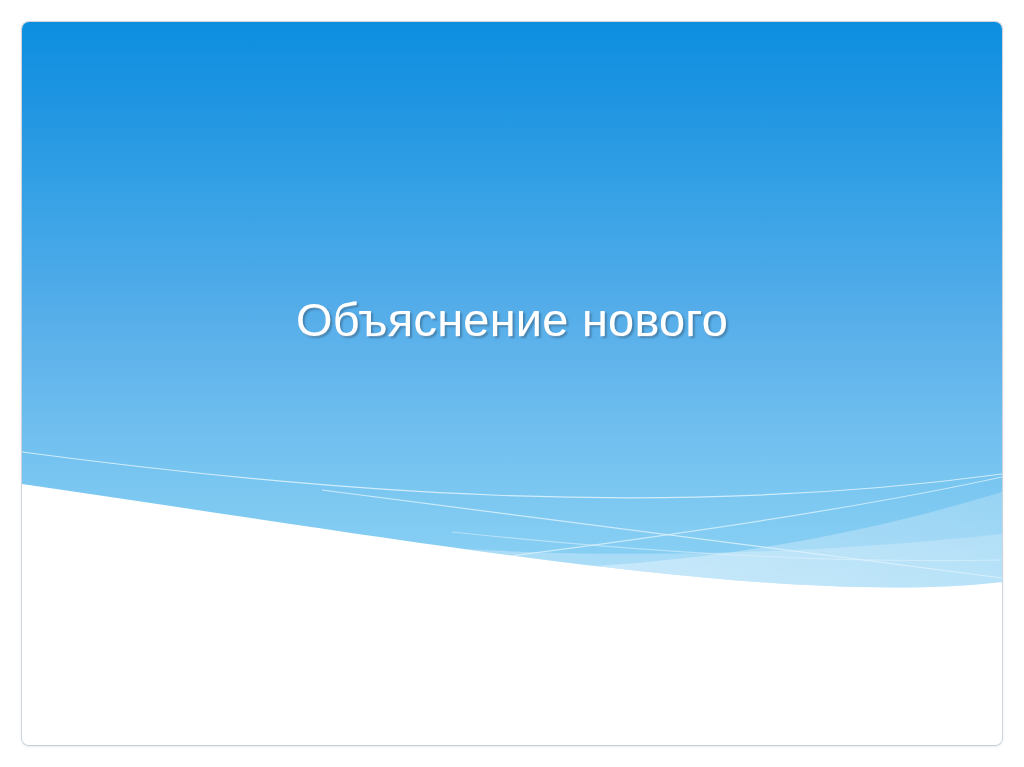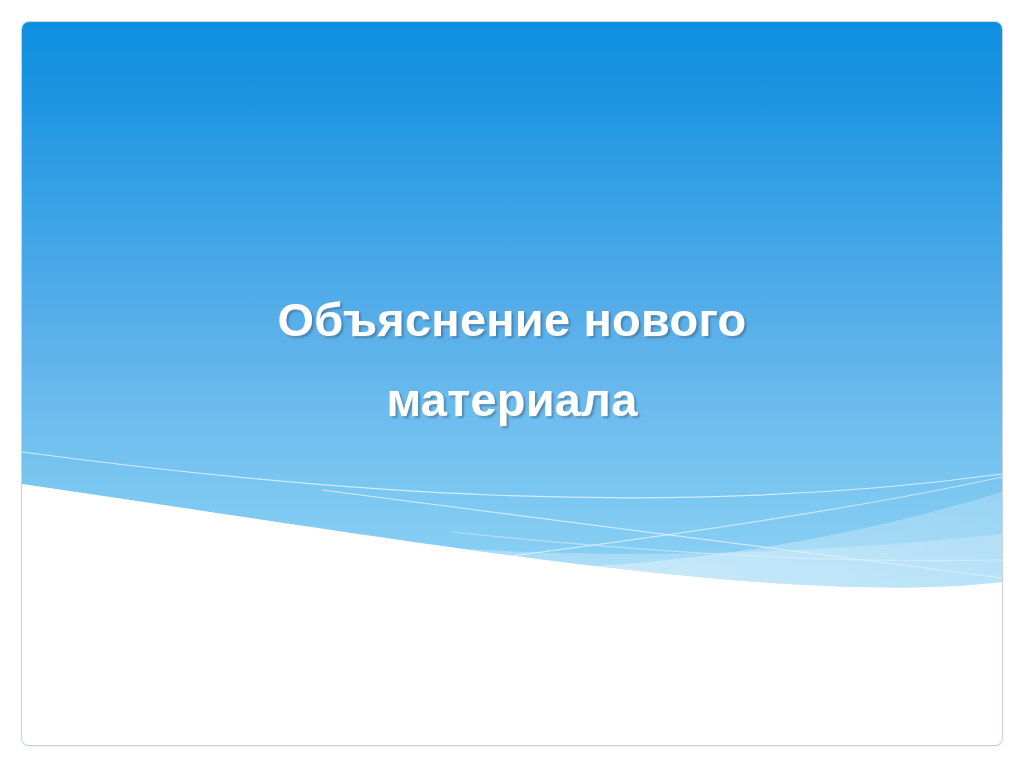--- a/index.html
+++ b/index.html
@@ -74,21 +74,21 @@
     top: 258px;
     width: 100%;
     text-align: center;
     padding: 0 60px;
     box-sizing: border-box;
   }
   .title-line {
     display: block;
     color: #ffffff;
     font-size: 47px;
-    font-weight: 700;
+    font-weight: 400;
     line-height: 80px;
     letter-spacing: 0.2px;
     text-shadow: 2px 2px 2px rgba(40,70,95,0.42),
                  0 1px 0 rgba(255,255,255,0.30);
     white-space: nowrap;
   }
 </style>
 </head>
 <body>
 
@@ -127,17 +127,16 @@
           <path d="M980,455 C820,490 560,528 300,556" opacity="0.75"></path>
           <path d="M430,510 C600,528 790,542 980,538" opacity="0.55"></path>
         </g>
 
         <path d="M0,462 C400,520 760,585 980,560 L980,723 L0,723 Z" fill="#ffffff"></path>
       </svg>
     </div>
 
     <div id="title-block">
       <span class="title-line">Объяснение нового</span>
-      <span class="title-line">материала</span>
     </div>
 
   </div>
 </div>
 
 </body></html>

